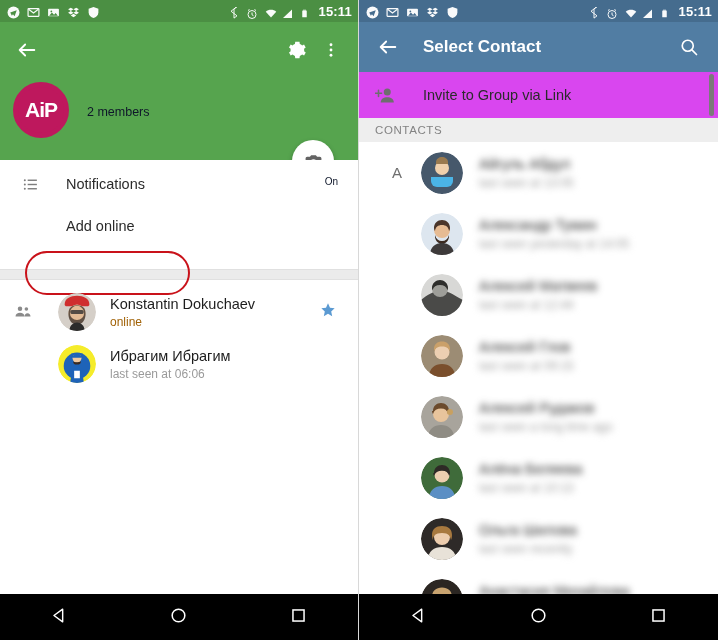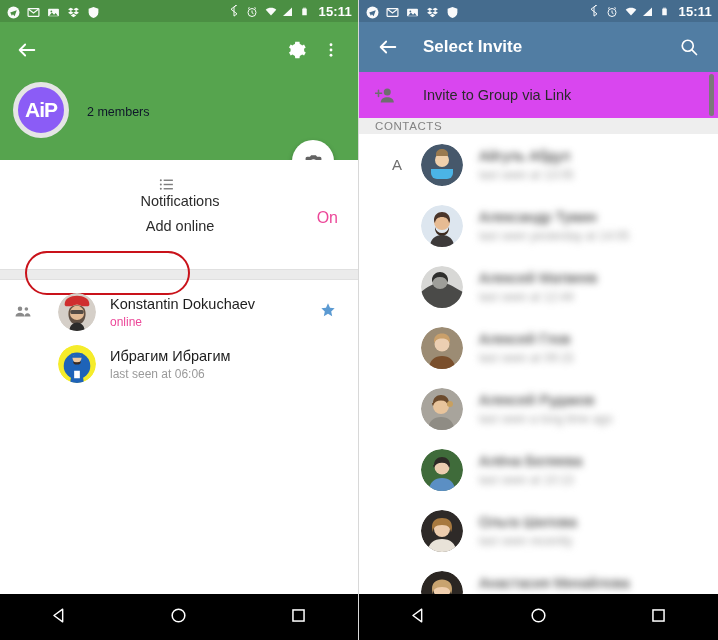--- a/index.html
+++ b/index.html
@@ -14,33 +14,33 @@
   .phone.left { border-right: 1px solid #d8d8d8; }
 
   
   .statusbar {
     height: 22px; display: flex; align-items: center;
     padding: 0 6px 0 7px; color: #fff;
   }
   .statusbar.green { background: #4b8f43; }
   .statusbar.blue  { background: #456c8e; }
   .sb-left { display: flex; align-items: center; gap: 7px; }
-  .sb-right { margin-left: auto; display: flex; align-items: flex-start; gap: 5px; }
+  .sb-right { margin-left: auto; display: flex; align-items: flex-end; gap: 5px; }
   .sb-ico { width: 13px; height: 13px; display:inline-block; opacity: .97; }
   .sb-time { font-size: 13px; font-weight: bold; letter-spacing: .2px; }
 
   
   .gheader { background: #56a44e; height: 138px; position: relative; }
   .gbar { height: 56px; display: flex; align-items: center; padding: 0 10px; }
   .ic-btn { width: 34px; height: 34px; display:flex; align-items:center; justify-content:center; cursor:pointer; }
   .gbar .spacer { flex: 1; }
   .ginfo { display: flex; align-items: center; padding: 0 0 0 13px; margin-top: 4px; }
   .avatar-aip {
     width: 56px; height: 56px; border-radius: 50%;
-    background: #8b5cf6; border: 5px solid #e5e5e5;
+    background: #be185d; border: 5px solid #be185d;
     display: flex; align-items: center; justify-content: center;
     position: relative; overflow: hidden; flex: none;
   }
   .avatar-aip .txt {
     color: #fff; font-size: 21px; font-weight: bold;
     letter-spacing: -1px; font-family: "Liberation Sans", sans-serif;
     position: relative; z-index: 2;
   }
   .gnames { margin-left: 18px; }
   .gtitle { color:#fff; font-size: 17px; font-weight: bold; line-height: 20px; }
@@ -48,56 +48,56 @@
   .camera-fab {
     position: absolute; right: 24px; top: 118px;
     width: 42px; height: 42px; border-radius: 50%;
     background: #fff; box-shadow: 0 2px 5px rgba(0,0,0,.28);
     display:flex; align-items:center; justify-content:center; cursor: pointer;
   }
 
   
   .lrows { background: #fff; padding-top: 16px; position: relative; }
   .row {
-    display: flex; align-items: center; height: 42px;
-    padding-left: 22px; padding-right: 20px; cursor: pointer; flex-direction: column;
+    display: flex; align-items: flex-start; height: 42px;
+    padding-left: 22px; padding-right: 20px; cursor: pointer;
   }
   .row .leadico { width: 44px; flex: none; display: flex; align-items: center; }
   .row .label { font-size: 14.5px; color: #2b2b2b; }
-  .row .value { margin-left: auto; font-size: 16px; color: #ec4899; }
+  .row .value { margin-left: auto; font-size: 10px; color: #0f172a; }
   .redbox {
     position: absolute; left: 25px; top: 91px;
     width: 165px; height: 44px;
     border: 2.5px solid #c9121a; border-radius: 22px;
     pointer-events: none;
   }
   .divider-band { height: 11px; background: #ebebeb; border-top:1px solid #e0e0e0; border-bottom:1px solid #e0e0e0; margin-top: 9px; }
 
   
   .members { padding-top: 6px; }
   .mrow { display: flex; align-items: center; height: 52px; padding-left: 14px; padding-right: 22px; cursor: pointer; }
   .mrow .leadico { width: 44px; flex: none; display:flex; align-items:center; }
   .mavatar { width: 38px; height: 38px; border-radius: 50%; flex: none; overflow:hidden; position:relative; }
   .mtexts { margin-left: 14px; }
   .mname { font-size: 14.5px; color: #1d1d1d; line-height: 17px; }
   .mstatus { font-size: 12px; margin-top: 2px; }
-  .mstatus.online { color: #ec4899; }
+  .mstatus.online { color: #a16207; }
   .mstatus.offline { color: #9a9a9a; }
   .star { margin-left: auto; color: #5b9ad2; font-size: 16px; }
 
   
   .bheader { background: #517da3; height: 50px; display: flex; align-items: center; padding: 0 12px; }
   .btitle { color:#fff; font-size: 17px; font-weight: bold; margin-left: 18px; }
   .bheader .spacer { flex: 1; }
 
   .invite-row { display:flex; align-items:center; height: 46px; padding-left: 12px; background:#d946ef; cursor:pointer; position: relative; text-align: right; }
   .invite-row .leadico { width: 52px; flex:none; display:flex; align-items:center; padding-left:4px; }
   .invite-row .label { font-size: 14.5px; color: #2b2b2b; }
   .scroll-thumb { position: absolute; right: 4px; top: 2px; width: 5px; height: 42px; background: #7a7a7a; border-radius: 3px; }
-  .contacts-head { background: #eeeeee; height: 16px; display:flex; align-items:center; padding-left: 16px; font-size: 11.5px; letter-spacing: .6px; color: #838383; }
+  .contacts-head { background: #eeeeee; height: 24px; display:flex; align-items:center; padding-left: 16px; font-size: 11.5px; letter-spacing: .6px; color: #838383; }
 
   .clist { background:#fff; }
   .crow { display:flex; align-items:center; height: 61px; padding-left: 14px; padding-right: 14px; cursor:pointer; position: relative; }
   .crow .alpha { width: 48px; flex:none; font-size: 15px; color: #6f6f6f; text-align:center; }
   .cavatar { width: 42px; height: 42px; border-radius: 50%; flex:none; overflow:hidden; position:relative; }
   .ctexts { margin-left: 16px; filter: blur(3.6px); }
   .cname { font-size: 14.5px; color: #2a2a2a; font-weight: 500; line-height: 18px; }
   .cstatus { font-size: 12px; color: #9d9d9d; margin-top: 3px; }
 
   
@@ -379,21 +379,21 @@
         <span class="sb-time">15:11</span>
       </div>
     </div>
 
     <div class="bheader">
       <div class="ic-btn">
         <svg viewBox="0 0 24 24" width="22" height="22">
             <path d="M20 12H4M10 6l-6 6 6 6" fill="none" stroke="#fff" stroke-width="2" stroke-linecap="round" stroke-linejoin="round"></path>
           </svg>
       </div>
-      <div class="btitle">Select Invite</div>
+      <div class="btitle">Select Contact</div>
       <div class="spacer"></div>
       <div class="ic-btn">
         <svg viewBox="0 0 24 24" width="20" height="20">
             <circle cx="10.5" cy="10.5" r="6.6" fill="none" stroke="#fff" stroke-width="2"></circle>
             <path d="M15.5 15.5L21 21" stroke="#fff" stroke-width="2" stroke-linecap="round"></path>
           </svg>
       </div>
     </div>
 
     <div class="invite-row">

